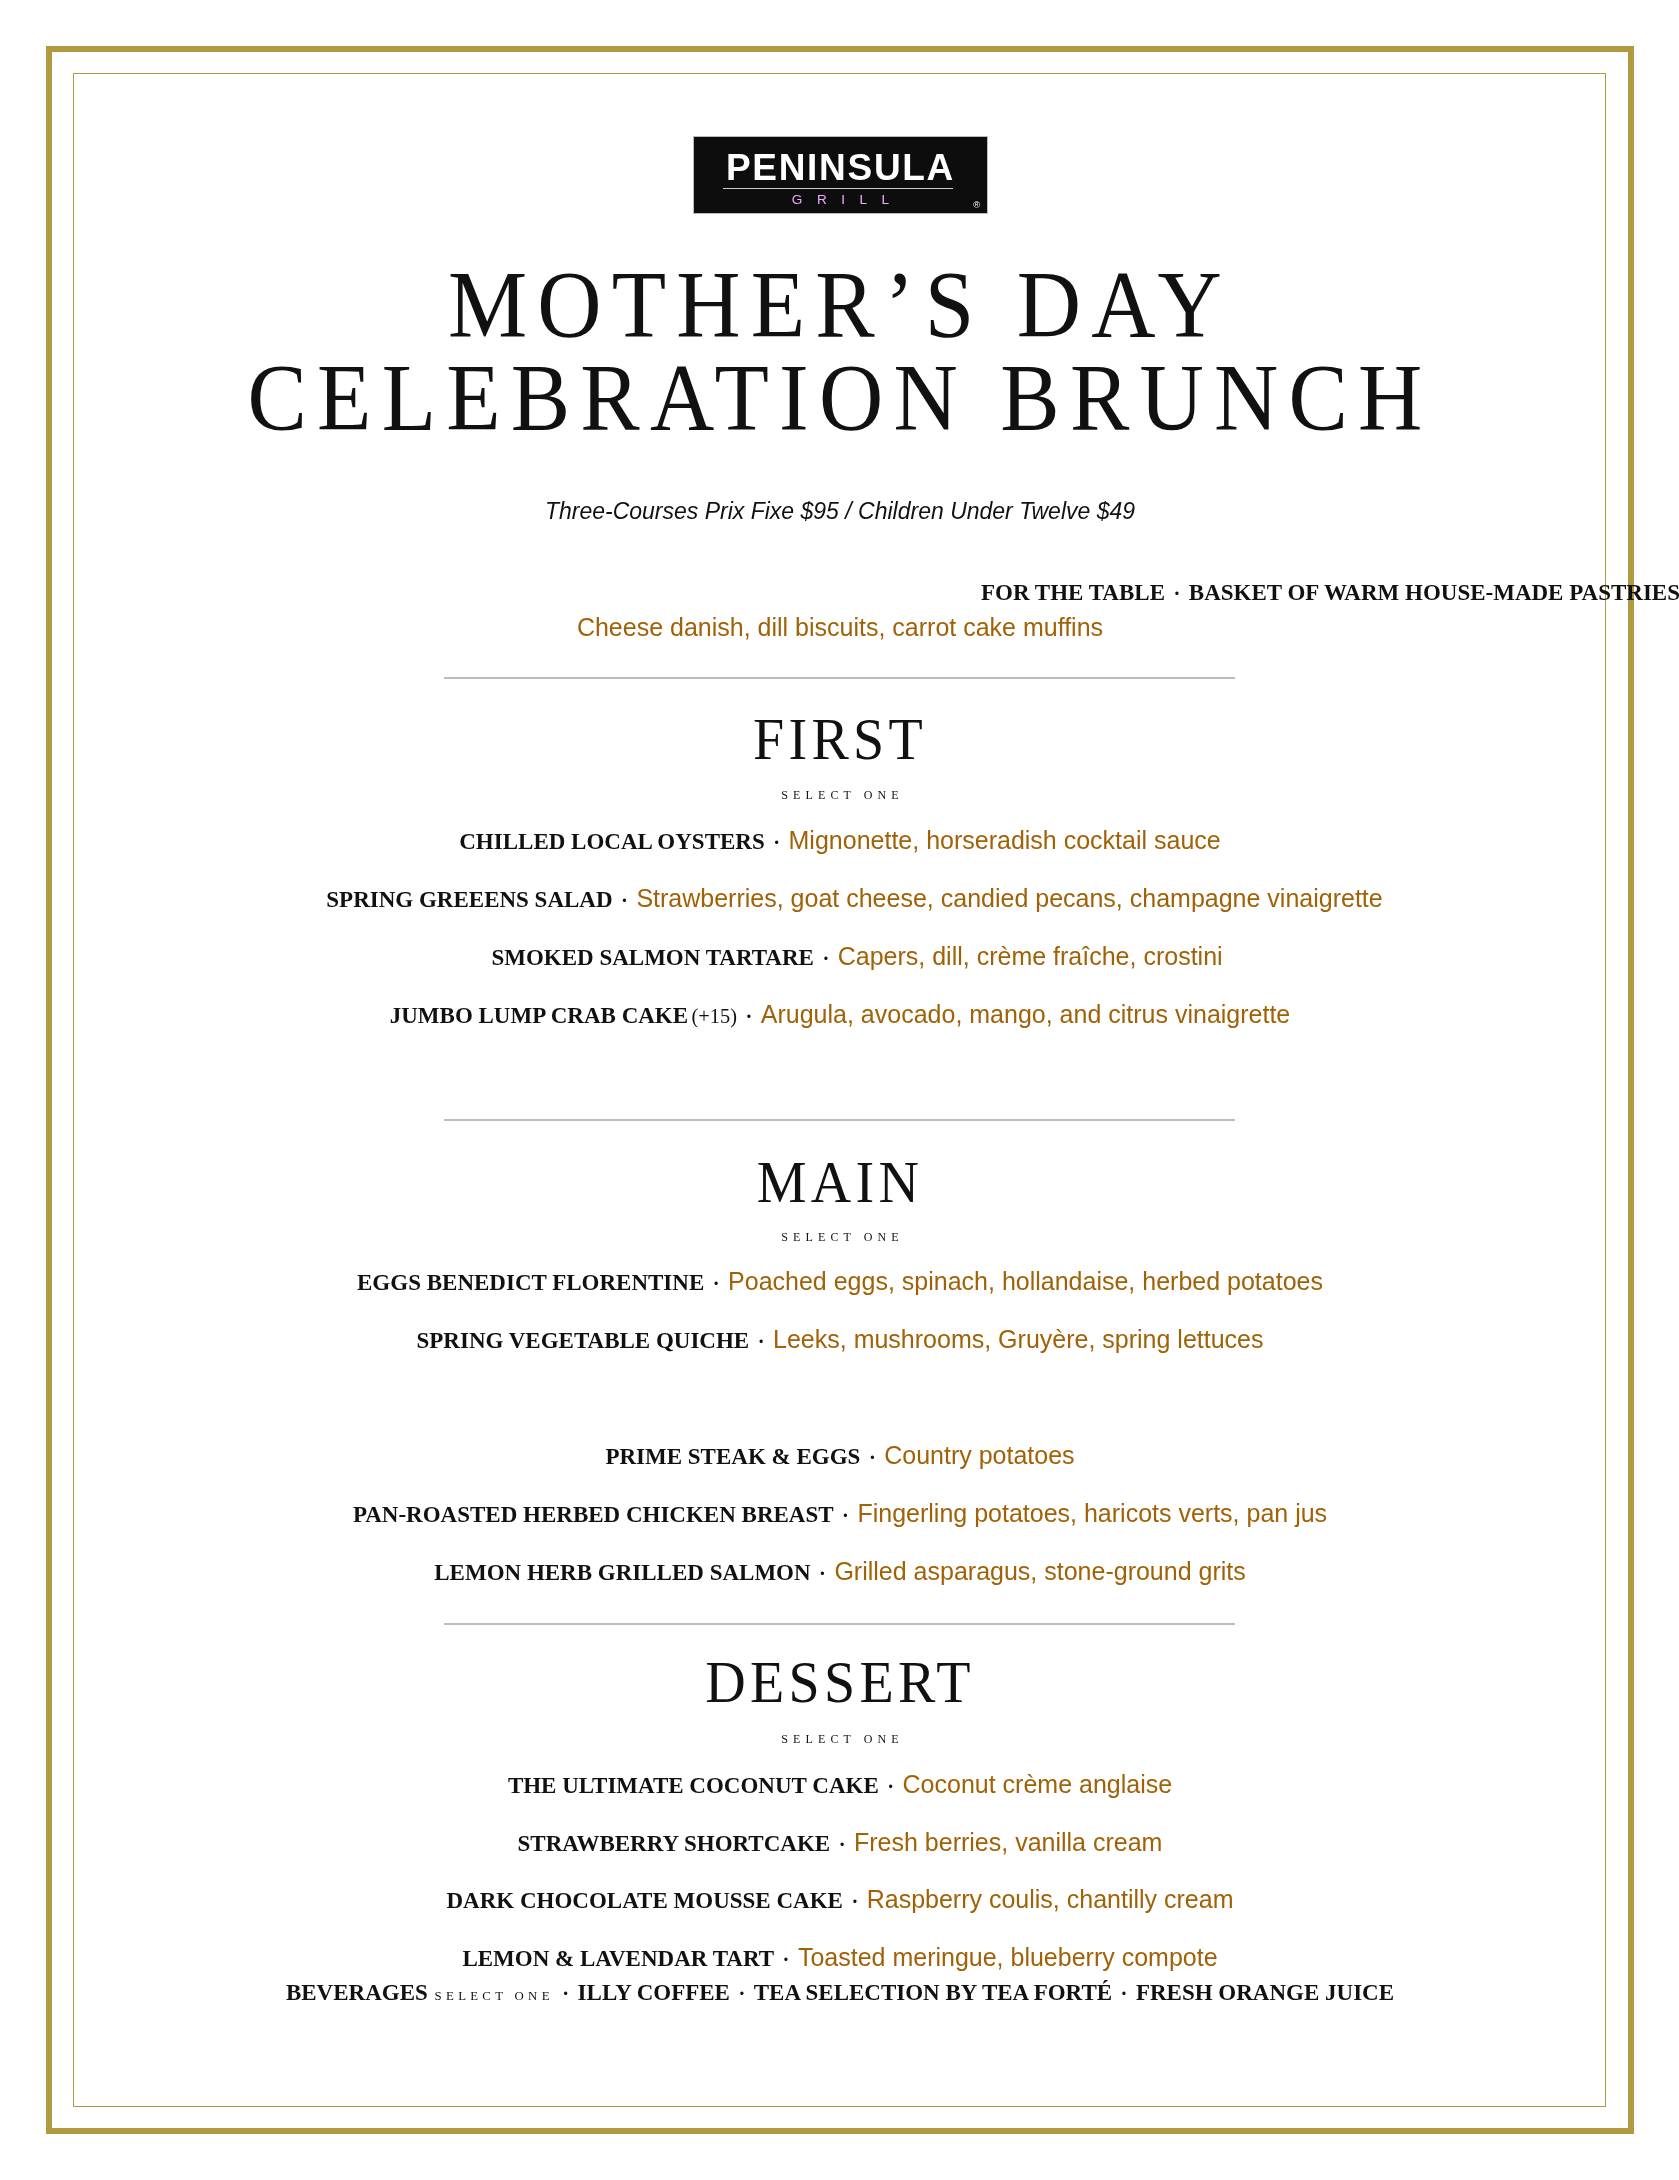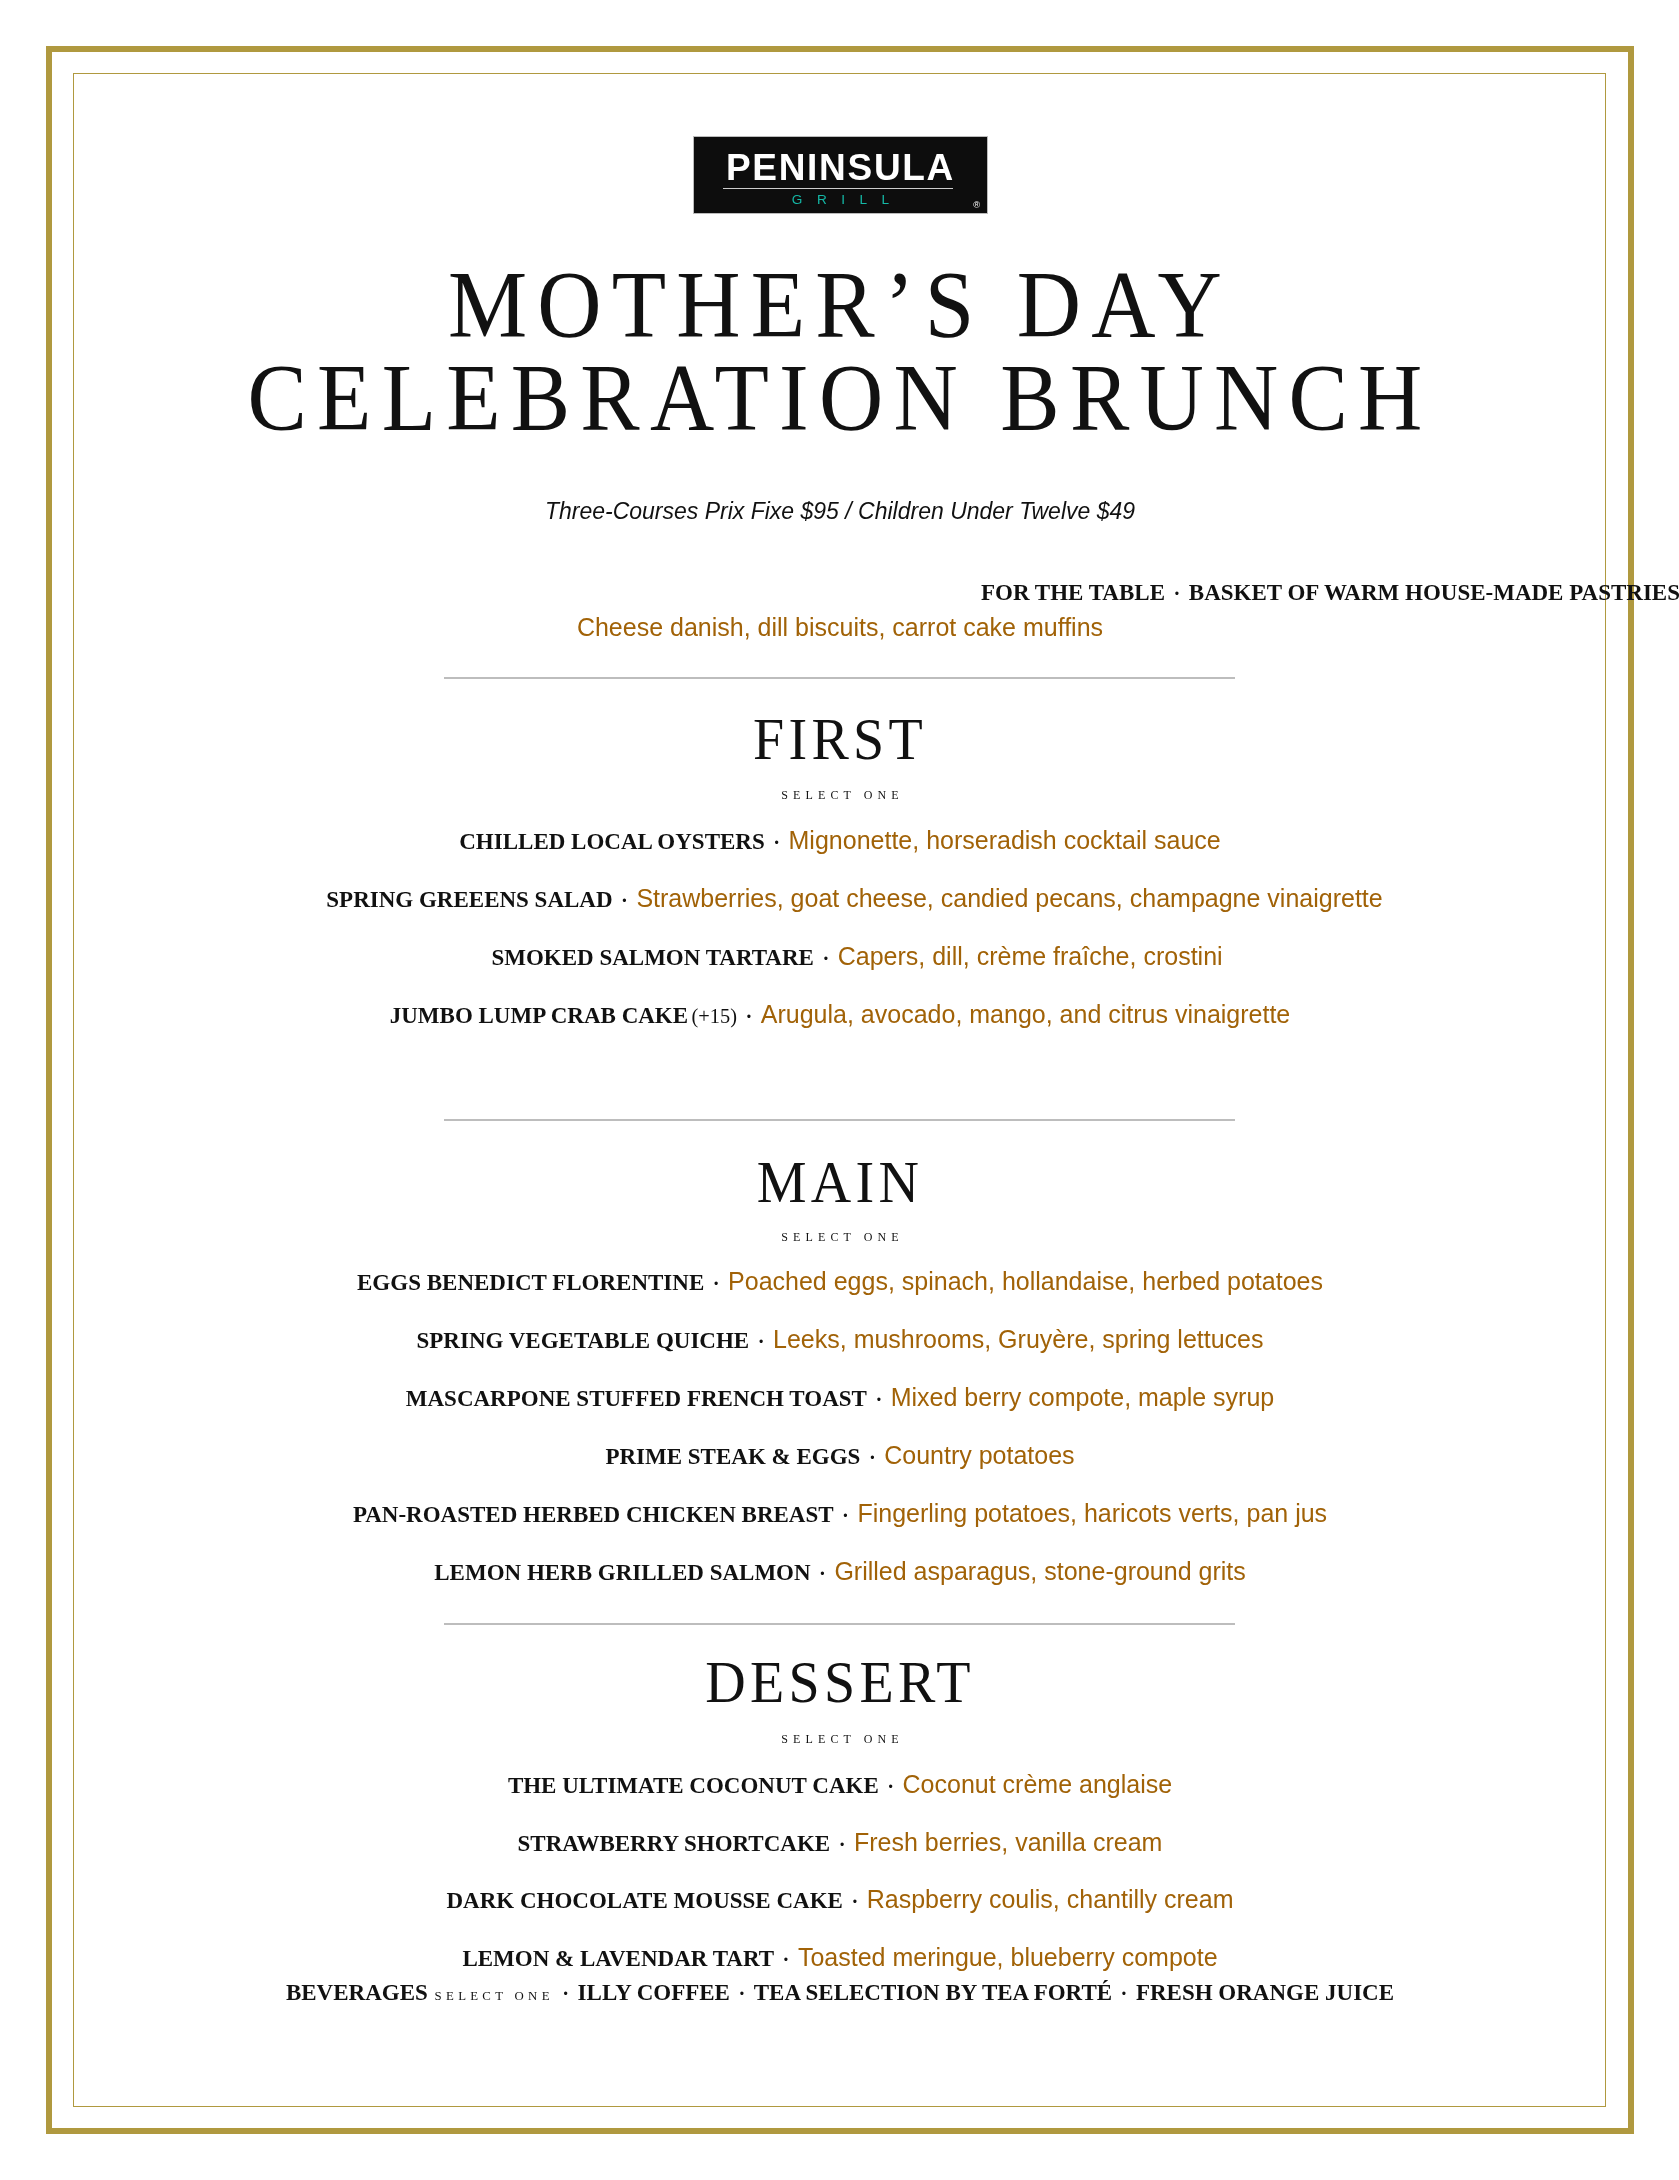--- a/index.html
+++ b/index.html
@@ -18,21 +18,21 @@
       background: #0d0d0d; border: 1.7px solid #bbb; box-sizing: border-box;
     }
     .logo-main {
       position: absolute; left: 0; right: 0; top: 8.5px;
       font-family: "Liberation Sans", sans-serif; font-weight: bold;
       color: #fff; font-size: 37px; letter-spacing: 1.7px; line-height: 43px;
     }
     .logo-rule { position: absolute; left: 29px; right: 34px; top: 51px; height: 0.9px; background: #ccc; }
     .logo-sub {
       position: absolute; left: 0; right: 0; top: 54px;
-      font-family: "Liberation Sans", sans-serif; color: #14b8a6;
+      font-family: "Liberation Sans", sans-serif; color: #f0abfc;
       font-size: 13.6px; letter-spacing: 14.5px; line-height: 17px; text-indent: 14.5px;
     }
     .logo-reg {
       position: absolute; right: 6.8px; bottom: 3.4px;
       font-family: "Liberation Sans", sans-serif; color: #fff; font-size: 9.4px;
     }
     .title-line {
       position: absolute; left: 0; right: 0;
       font-family: "Liberation Serif", serif; font-weight: normal;
       font-size: 89px; letter-spacing: 10.2px; line-height: 94px;
@@ -121,23 +121,20 @@
 
   <div class="section-title" style="top:1152px;">MAIN</div>
   <div class="select-one" style="top:1230px;">SELECT ONE</div>
 
   <div class="row" style="top:1264px;">
     <span class="sl-heading">EGGS BENEDICT FLORENTINE</span><span class="sep">·</span><span class="desc">Poached eggs, spinach, hollandaise, herbed potatoes</span>
   </div>
   <div class="row" style="top:1322px;">
     <span class="sl-heading">SPRING VEGETABLE QUICHE</span><span class="sep">·</span><span class="desc">Leeks, mushrooms, Gruyère, spring lettuces</span>
   </div>
-  <div class="row" style="top:1380px;">
-    <span class="sl-heading">MASCARPONE STUFFED FRENCH TOAST</span><span class="sep">·</span><span class="desc">Mixed berry compote, maple syrup</span>
-  </div>
   <div class="row" style="top:1438px;">
     <span class="sl-heading">PRIME STEAK &amp; EGGS</span><span class="sep">·</span><span class="desc">Country potatoes</span>
   </div>
   <div class="row" style="top:1496px;">
     <span class="sl-heading">PAN-ROASTED HERBED CHICKEN BREAST</span><span class="sep">·</span><span class="desc">Fingerling potatoes, haricots verts, pan jus</span>
   </div>
   <div class="row" style="top:1554px;">
     <span class="sl-heading">LEMON HERB GRILLED SALMON</span><span class="sep">·</span><span class="desc">Grilled asparagus, stone-ground grits</span>
   </div>
 

